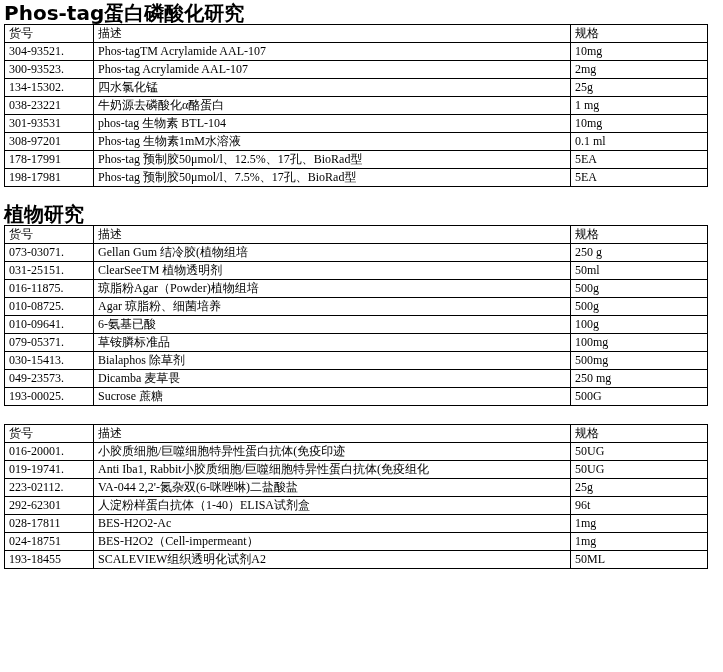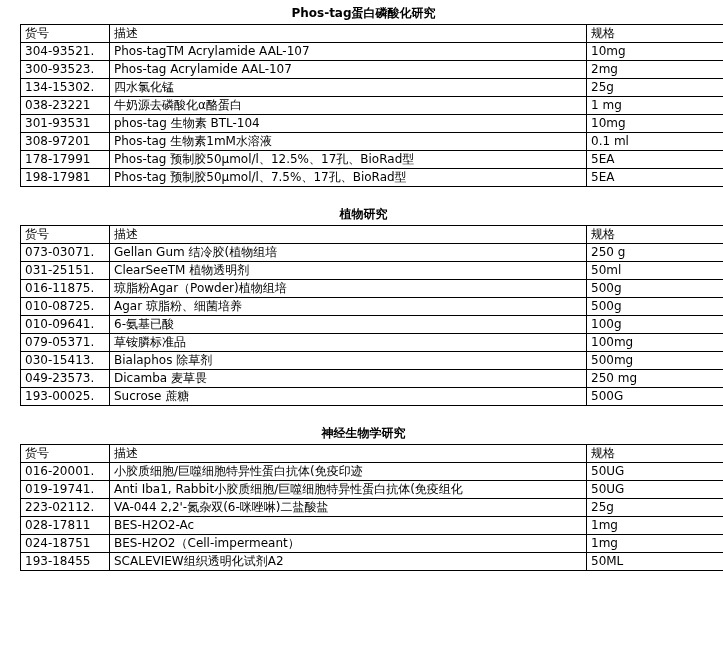--- a/index.html
+++ b/index.html
@@ -16,31 +16,31 @@
   }
   .page {
     width: 723px;
     box-sizing: border-box;
     padding: 4px 0 0 0;
   }
   .section {
     margin: 0 0 0 0;
   }
   .section-title {
-    font-size: 12px;
+    font-size: 20px;
     font-weight: bold;
     line-height: 18px;
     padding: 0 0 2px 4px;
-    text-align: center;
   }
   table.grid {
     border-collapse: collapse;
     width: 703px;
-    margin: 0 0 0 20px;
+    margin: 0 0 0 4px;
     table-layout: fixed;
+    font-family: Liberation Serif, serif;
   }
   table.grid td {
     border: 1px solid #000000;
     font-size: 12px;
     line-height: 13px;
     padding: 2px 3px 2px 4px;
     vertical-align: middle;
     white-space: nowrap;
     overflow: hidden;
   }
@@ -178,21 +178,20 @@
           <td>Sucrose 蔗糖</td>
           <td>500G</td>
         </tr>
       </tbody>
     </table>
   </div>
 
   <div class="gap"></div>
 
   <div class="section">
-    <div class="section-title">神经生物学研究</div>
     <table class="grid">
       <colgroup>
           <col class="c-code">
           <col class="c-desc">
           <col class="c-spec">
         </colgroup>
       <tbody>
         <tr class="header">
           <td>货号</td>
           <td>描述</td>
@@ -207,20 +206,25 @@
           <td>019-19741.</td>
           <td>Anti Iba1, Rabbit小胶质细胞/巨噬细胞特异性蛋白抗体(免疫组化</td>
           <td>50UG</td>
         </tr>
         <tr>
           <td>223-02112.</td>
           <td>VA-044 2,2'-氮杂双(6-咪唑啉)二盐酸盐</td>
           <td>25g</td>
         </tr>
         <tr>
+          <td>292-62301</td>
+          <td>人淀粉样蛋白抗体（1-40）ELISA试剂盒</td>
+          <td>96t</td>
+        </tr>
+        <tr>
           <td>028-17811</td>
           <td>BES-H2O2-Ac</td>
           <td>1mg</td>
         </tr>
         <tr>
           <td>024-18751</td>
           <td>BES-H2O2（Cell-impermeant）</td>
           <td>1mg</td>
         </tr>
         <tr>

